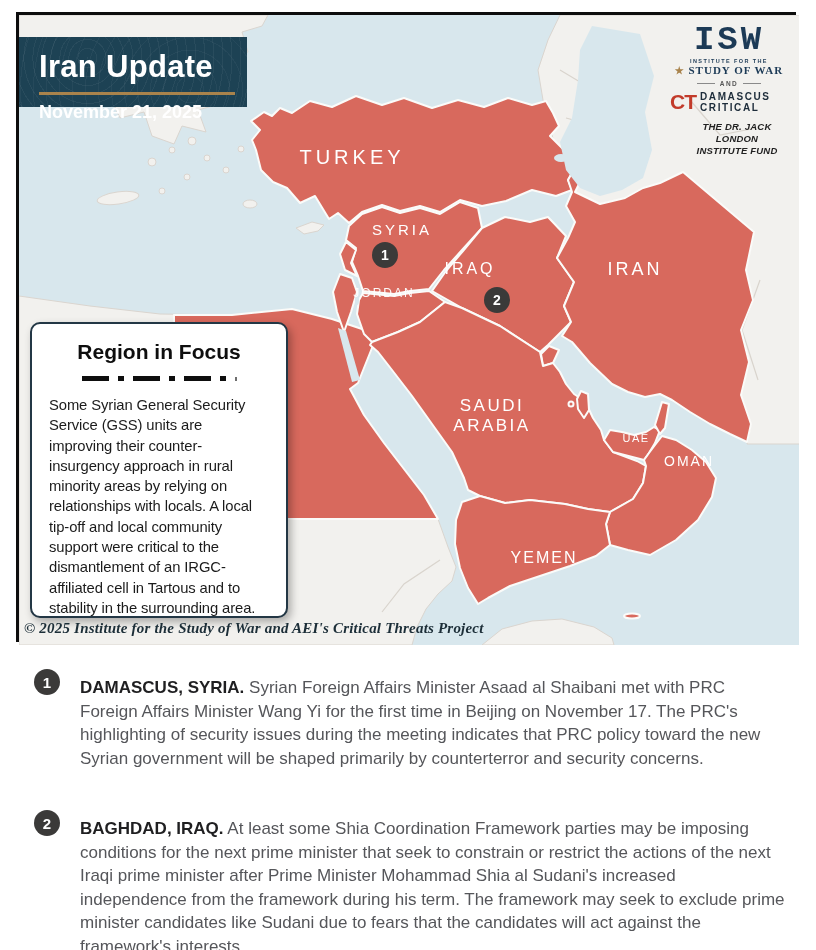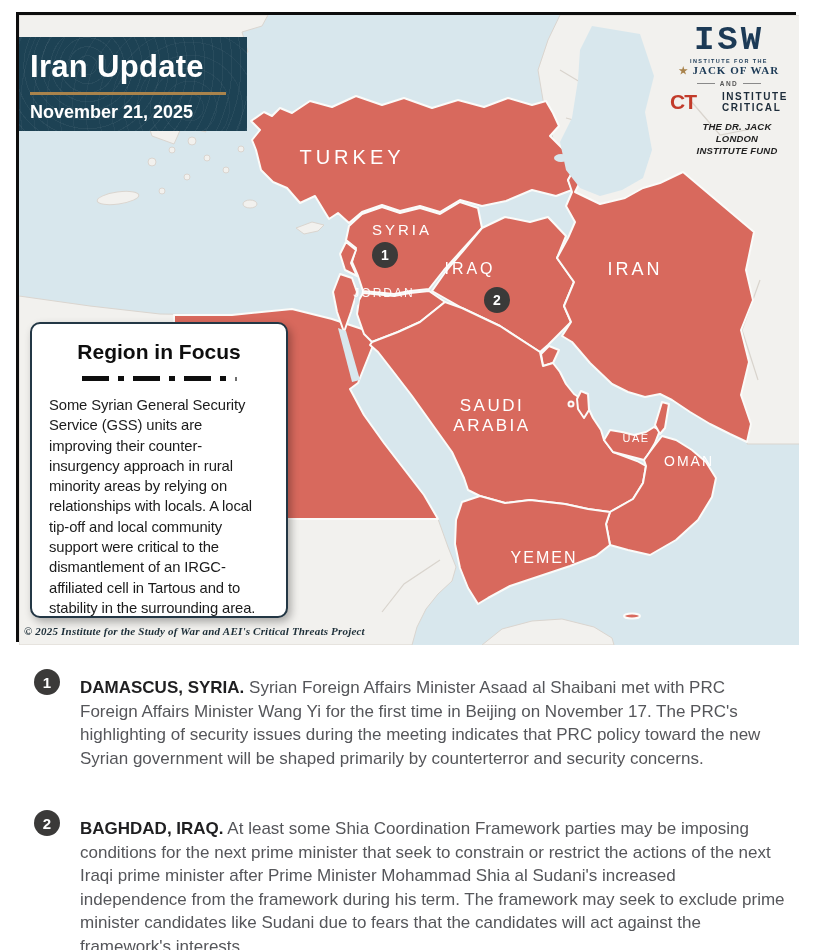--- a/index.html
+++ b/index.html
@@ -19,41 +19,41 @@
   .country { fill:#D8695D; stroke:#FBFBF9; stroke-width:2; stroke-linejoin:round; stroke-linecap:round; }
   .gray-land { fill:#F2F1EE; stroke:#DAD5CF; stroke-width:1; stroke-linejoin:round; }
   .faint-border { fill:none; stroke:#D9D4CD; stroke-width:1.2; }
   .sea-shape { fill:#D8E7ED; stroke:none; }
   .map-label { fill:#ffffff; font-family:"Liberation Sans", sans-serif; font-weight:400; }
   .marker-circle { fill:#3B3A39; }
   .marker-num { fill:#ffffff; font-weight:bold; font-size:14px; font-family:"Liberation Sans", sans-serif; }
 
   
   .title-box {
-    position:absolute; left:0px; top:22px; width:228px; height:94px;
+    position:absolute; left:0px; top:22px; width:228px; height:70px;
     background:#1D4254;
     background-image:
       repeating-radial-gradient(circle at 30% 30%, rgba(255,255,255,0.05) 0 1px, transparent 1px 9px),
       repeating-radial-gradient(circle at 75% 75%, rgba(255,255,255,0.04) 0 1px, transparent 1px 13px);
-    padding:12px 0 0 11px;
+    padding:12px 0 0 20px;
   }
   .title-box h1 { margin:0; color:#fff; font-size:31px; letter-spacing:0.3px; font-weight:bold; }
   .gold-rule { width:196px; border:none; border-top:3px solid #A9834C; margin:7px 0 7px 0; }
   .title-date { color:#fff; font-size:18px; font-weight:bold; }
 
   
   .logo-block { position:absolute; right:5px; top:8px; width:118px; text-align:center; color:#16324F; }
   .isw-big { font-family:Liberation Mono, monospace; font-weight:bold; font-size:34px; line-height:34px; letter-spacing:3px; color:#1C3A56; }
   .isw-institute { font-size:5.5px; letter-spacing:1.4px; font-weight:bold; color:#1C3A56; margin-top:1px; }
   .isw-study { font-family:"Liberation Serif", serif; font-size:11px; font-weight:bold; letter-spacing:1px; color:#1C3A56; }
   .isw-star { color:#A9834C; font-size:10px; }
   .and-row { display:flex; align-items:center; justify-content:center; gap:5px; margin:4px 0 3px; }
   .and-row .dash { width:18px; height:1px; background:#8a8a8a; }
   .and-text { font-size:6.5px; letter-spacing:1.5px; color:#555; font-weight:bold; }
-  .ct-row { display:flex; align-items:center; justify-content:space-between; gap:4px; }
+  .ct-row { display:flex; align-items:center; justify-content:flex-start; gap:4px; }
   .ct-mark { color:#C23B2A; font-size:21px; font-weight:bold; letter-spacing:-1px; font-family:"Liberation Sans", sans-serif; }
   .ct-words { text-align:left; }
   .ct-words div { font-size:10px; font-weight:bold; letter-spacing:1.6px; color:#1D2C3A; line-height:11px; }
   .fund { margin-top:7px; font-size:9.5px; font-weight:bold; font-style:italic; color:#222; line-height:12px; letter-spacing:0.2px;margin-left:16px; }
 
   
   .focus-box {
     position:absolute; left:11px; top:307px; width:258px; height:296px;
     background:#ffffff; border:2.5px solid #233745; border-radius:10px;
     box-shadow:3px 4px 8px rgba(0,0,0,0.3);
@@ -63,21 +63,21 @@
   .focus-divider { display:flex; align-items:center; justify-content:center; gap:9px; margin:12px 0 14px; }
   .focus-divider .bar { width:27px; height:5px; background:#0e0e0e; }
   .focus-divider .dot { width:6px; height:5px; background:#0e0e0e; }
   .focus-divider .tick { width:2px; height:4px; background:#6e6e6e; }
   .focus-body { font-size:14.8px; line-height:20.3px; color:#1b1b1b; letter-spacing:-0.1px;margin-top:12px; }
 
   
   .copyright {
     position:absolute; left:5px; bottom:2px;
     font-family:"Liberation Serif", serif; font-style:italic; font-weight:bold;
-    font-size:11px; color:#1C2E38; letter-spacing:0.2px;
+    font-size:15px; color:#1C2E38; letter-spacing:0.2px;
   }
 
   
   .items { position:absolute; left:34px; top:668px; width:760px; }
   .item-row { display:flex; gap:12px; margin-bottom:31px; }
   .item-badge {
     flex:0 0 auto; width:26px; height:26px; border-radius:50%; background:#3B3A39;
     color:#fff; font-weight:bold; font-size:15px;
     display:flex; align-items:center; justify-content:center; margin-top:1px;
   }
@@ -177,31 +177,31 @@
     <h1>Iran Update</h1>
     <hr class="gold-rule">
     <div class="title-date">November 21, 2025</div>
   </div>
 
   <div class="logo-block">
     <div class="isw-big">ISW</div>
     <div class="isw-institute">INSTITUTE FOR THE</div>
     <div class="isw-study">
       <span class="isw-star">★</span>
-      <span>JACK OF WAR</span>
+      <span>STUDY OF WAR</span>
     </div>
     <div class="and-row">
       <span class="dash"></span>
       <span class="and-text">AND</span>
       <span class="dash"></span>
     </div>
     <div class="ct-row">
       <span class="ct-mark">CT</span>
       <span class="ct-words">
-        <div>INSTITUTE</div>
+        <div>DAMASCUS</div>
         <div>CRITICAL</div>
       </span>
     </div>
     <div class="fund">
       <div>THE DR. JACK LONDON</div>
       <div>INSTITUTE FUND</div>
     </div>
   </div>
 
   <div class="focus-box">

